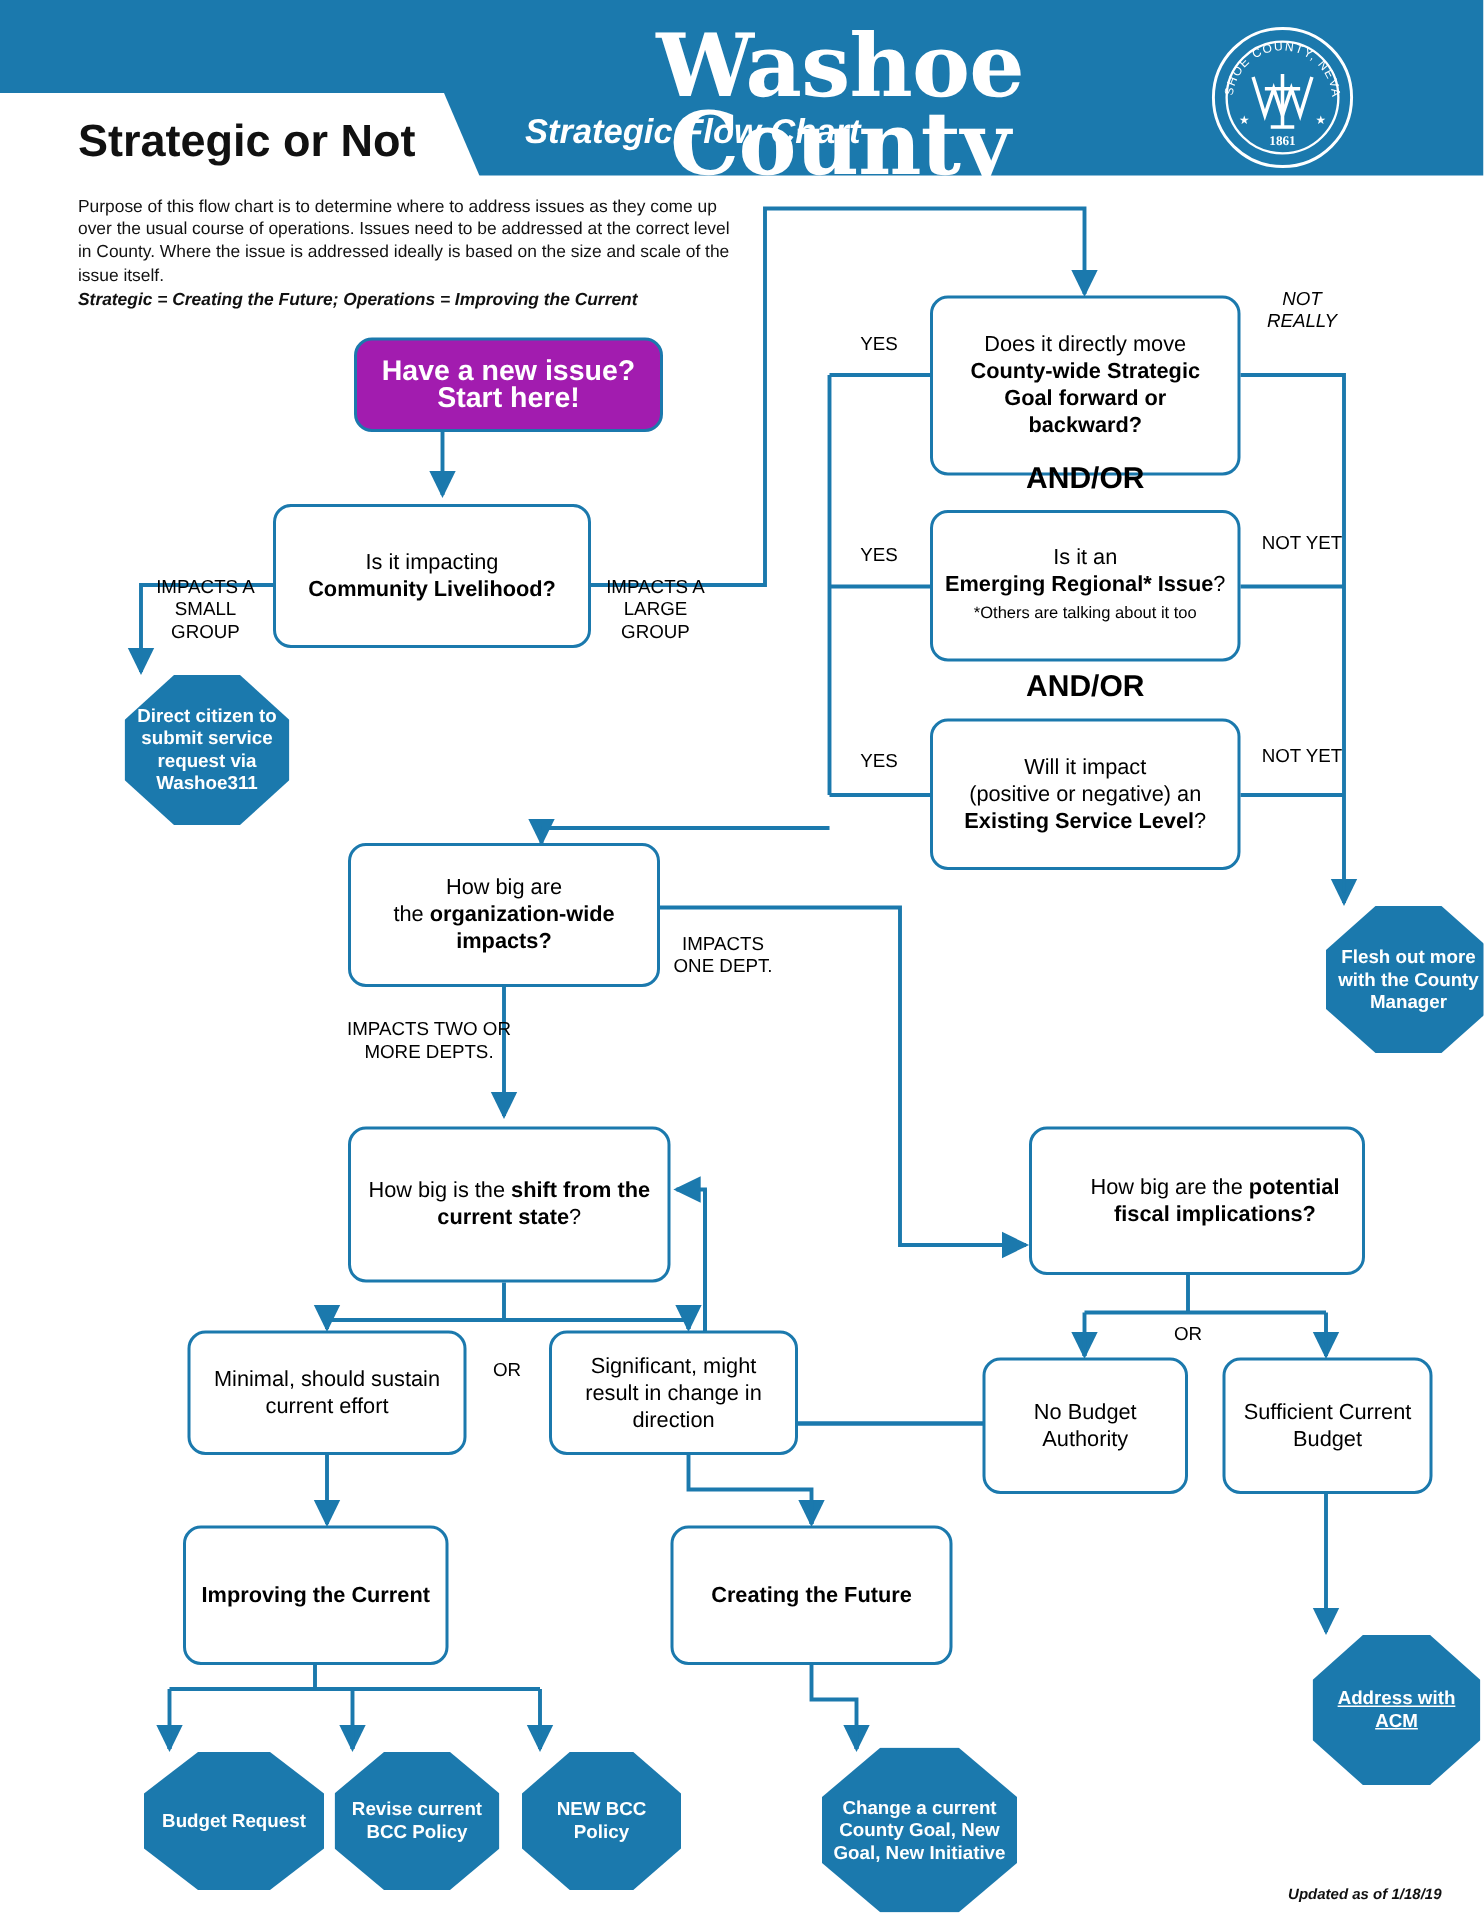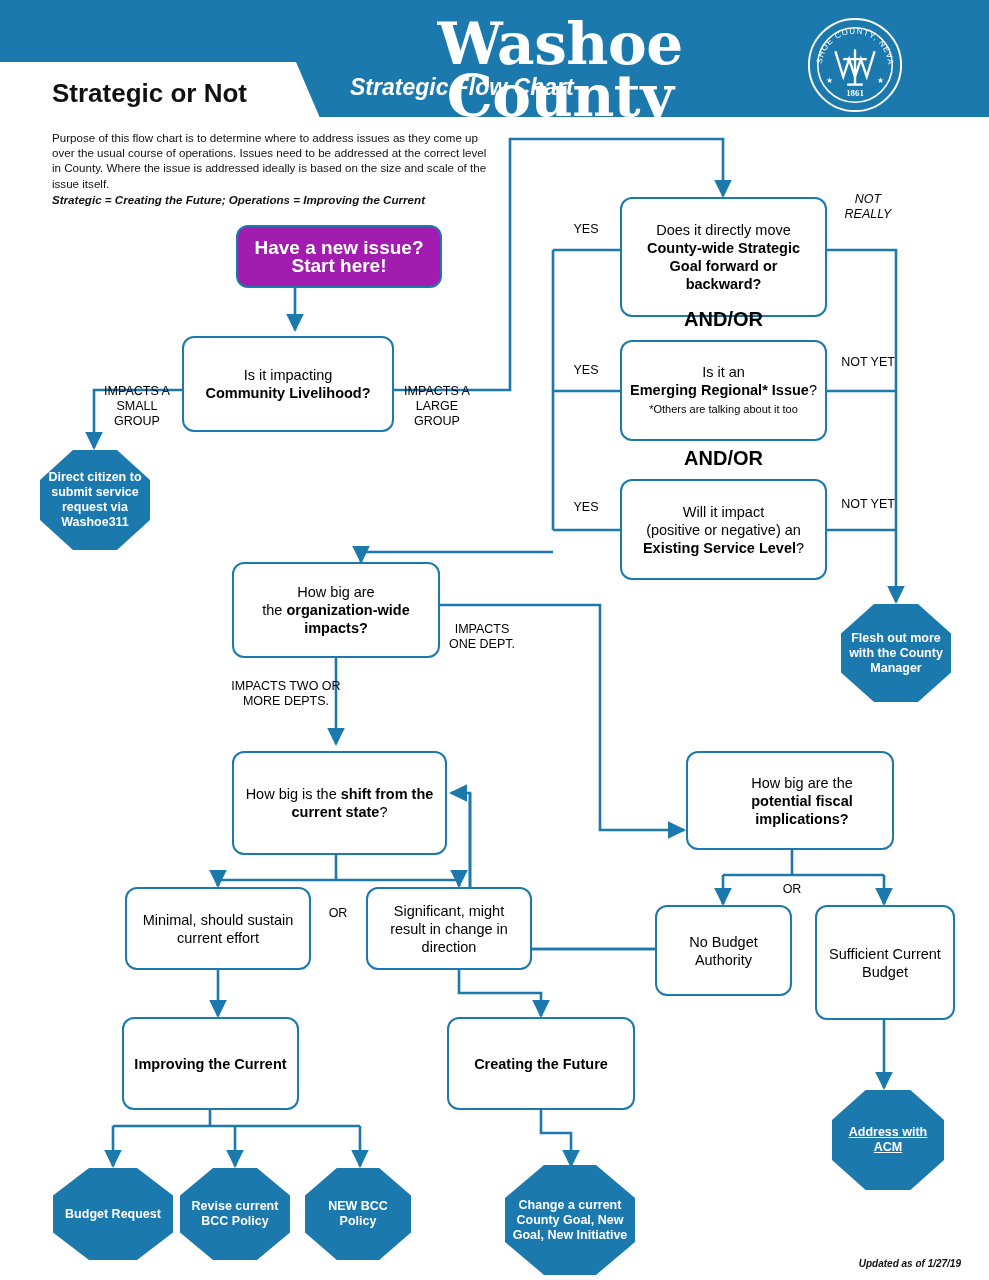--- a/index.html
+++ b/index.html
@@ -10,37 +10,37 @@
   
   .hdr-band{position:absolute;left:0;top:0;width:989px;height:117px;background:#1B79AD;}
   .hdr-notch{position:absolute;left:0;top:62px;width:320px;height:56px;background:#fff;
              clip-path:polygon(0 0, 296px 0, 320px 56px, 0 56px);}
   .hdr-title{position:absolute;left:350px;top:18px;width:420px;text-align:center;
              color:#fff;font-weight:bold;font-size:58px;letter-spacing:-0.5px;
              font-family:"DejaVu Serif",serif;line-height:52px;}
   .hdr-sub{position:absolute;left:350px;top:74px;width:420px;text-align:left;
            color:#fff;font-weight:bold;font-size:23px;font-style:italic;
            font-family:"Liberation Sans",sans-serif;}
-  .page-title{position:absolute;left:52px;top:78px;font-size:26px;font-weight:bold;color:#111;}
+  .page-title{position:absolute;left:52px;top:78px;font-size:30px;font-weight:bold;color:#111;}
   .seal{position:absolute;left:806px;top:16px;width:98px;height:98px;}
 
   
   .intro{position:absolute;left:52px;top:130px;width:440px;font-size:11.6px;line-height:15.2px;color:#111;}
   .intro .em{font-weight:bold;font-style:italic;display:block;margin-top:1px;}
 
   
   .box{position:absolute;box-sizing:border-box;border:2.5px solid #1B79AD;border-radius:12px;
        background:#fff;display:flex;align-items:center;justify-content:center;text-align:center;
        font-size:14.5px;line-height:18px;color:#000;padding:4px 8px;}
   .box.filled{background:#a21caf;border-color:#1B79AD;color:#fff;font-weight:bold;font-size:19px;margin-left:44px;}
   .box b{font-weight:bold;}
   .oct{position:absolute;background:#1B79AD;color:#fff;font-weight:bold;text-align:center;
        display:flex;align-items:center;justify-content:center;
        font-size:12.5px;line-height:15px;padding:4px 6px;box-sizing:border-box;
-       clip-path:polygon(30% 0,70% 0,100% 30%,100% 70%,70% 100%,30% 100%,0 70%,0 30%);}
+       clip-path:polygon(30% 0,70% 0,100% 30%,100% 70%,70% 100%,30% 100%,0 70%,0 30%);margin-left:43px;}
   .lbl{position:absolute;font-size:12.5px;line-height:15px;color:#000;text-align:center;}
   .andor{position:absolute;font-size:20px;font-weight:bold;color:#000;text-align:center;}
   .footer{position:absolute;right:28px;top:1258px;font-size:10px;font-style:italic;font-weight:bold;color:#111;}
 
   
   #wires{position:absolute;left:0;top:0;width:989px;height:1280px;pointer-events:none;}
 </style>
 </head>
 <body>
 
@@ -197,39 +197,39 @@
       <span>the </span><b>organization-wide impacts?</b>
     </span>
   </div>
 
   <div class="box" style="left:232px;top:751px;width:215px;height:104px;">
     <span>
       <span>How big is the </span><b>shift from the current state</b><span>?</span>
     </span>
   </div>
 
-  <div class="box" style="left:686px;top:751px;width:208px;height:99px;padding-left:32px;">
+  <div class="box" style="left:686px;top:751px;width:224px;height:99px;padding-left:32px;">
     <span>
       <span>How big are the </span><b>potential fiscal implications?</b>
     </span>
   </div>
 
   <div class="box" style="left:125px;top:887px;width:186px;height:83px;">
     <span>Minimal, should sustain current effort</span>
   </div>
 
   <div class="box" style="left:366px;top:887px;width:166px;height:83px;">
     <span>Significant, might result in change in direction</span>
   </div>
 
   <div class="box" style="left:655px;top:905px;width:137px;height:91px;">
     <span>No Budget Authority</span>
   </div>
 
-  <div class="box" style="left:815px;top:905px;width:140px;height:115px;">
+  <div class="box" style="left:815px;top:905px;width:140px;height:91px;">
     <span>Sufficient Current Budget</span>
   </div>
 
   <div class="box" style="left:122px;top:1017px;width:177px;height:93px;font-weight:bold;">
     <b>Improving the Current</b>
   </div>
 
   <div class="box" style="left:447px;top:1017px;width:188px;height:93px;font-weight:bold;">
     <b>Creating the Future</b>
   </div>
@@ -267,14 +267,14 @@
 
   <div class="andor" style="left:620px;top:308px;width:207px;">AND/OR</div>
   <div class="andor" style="left:620px;top:447px;width:207px;">AND/OR</div>
 
   <div class="lbl" style="left:444px;top:622px;width:76px;">IMPACTS ONE DEPT.</div>
   <div class="lbl" style="left:224px;top:679px;width:124px;">IMPACTS TWO OR MORE DEPTS.</div>
 
   <div class="lbl" style="left:318px;top:906px;width:40px;">OR</div>
   <div class="lbl" style="left:772px;top:882px;width:40px;">OR</div>
 
-  <div class="footer">Updated as of 1/27/19</div>
+  <div class="footer">Updated as of 1/18/19</div>
 </div>
 
 </body></html>

